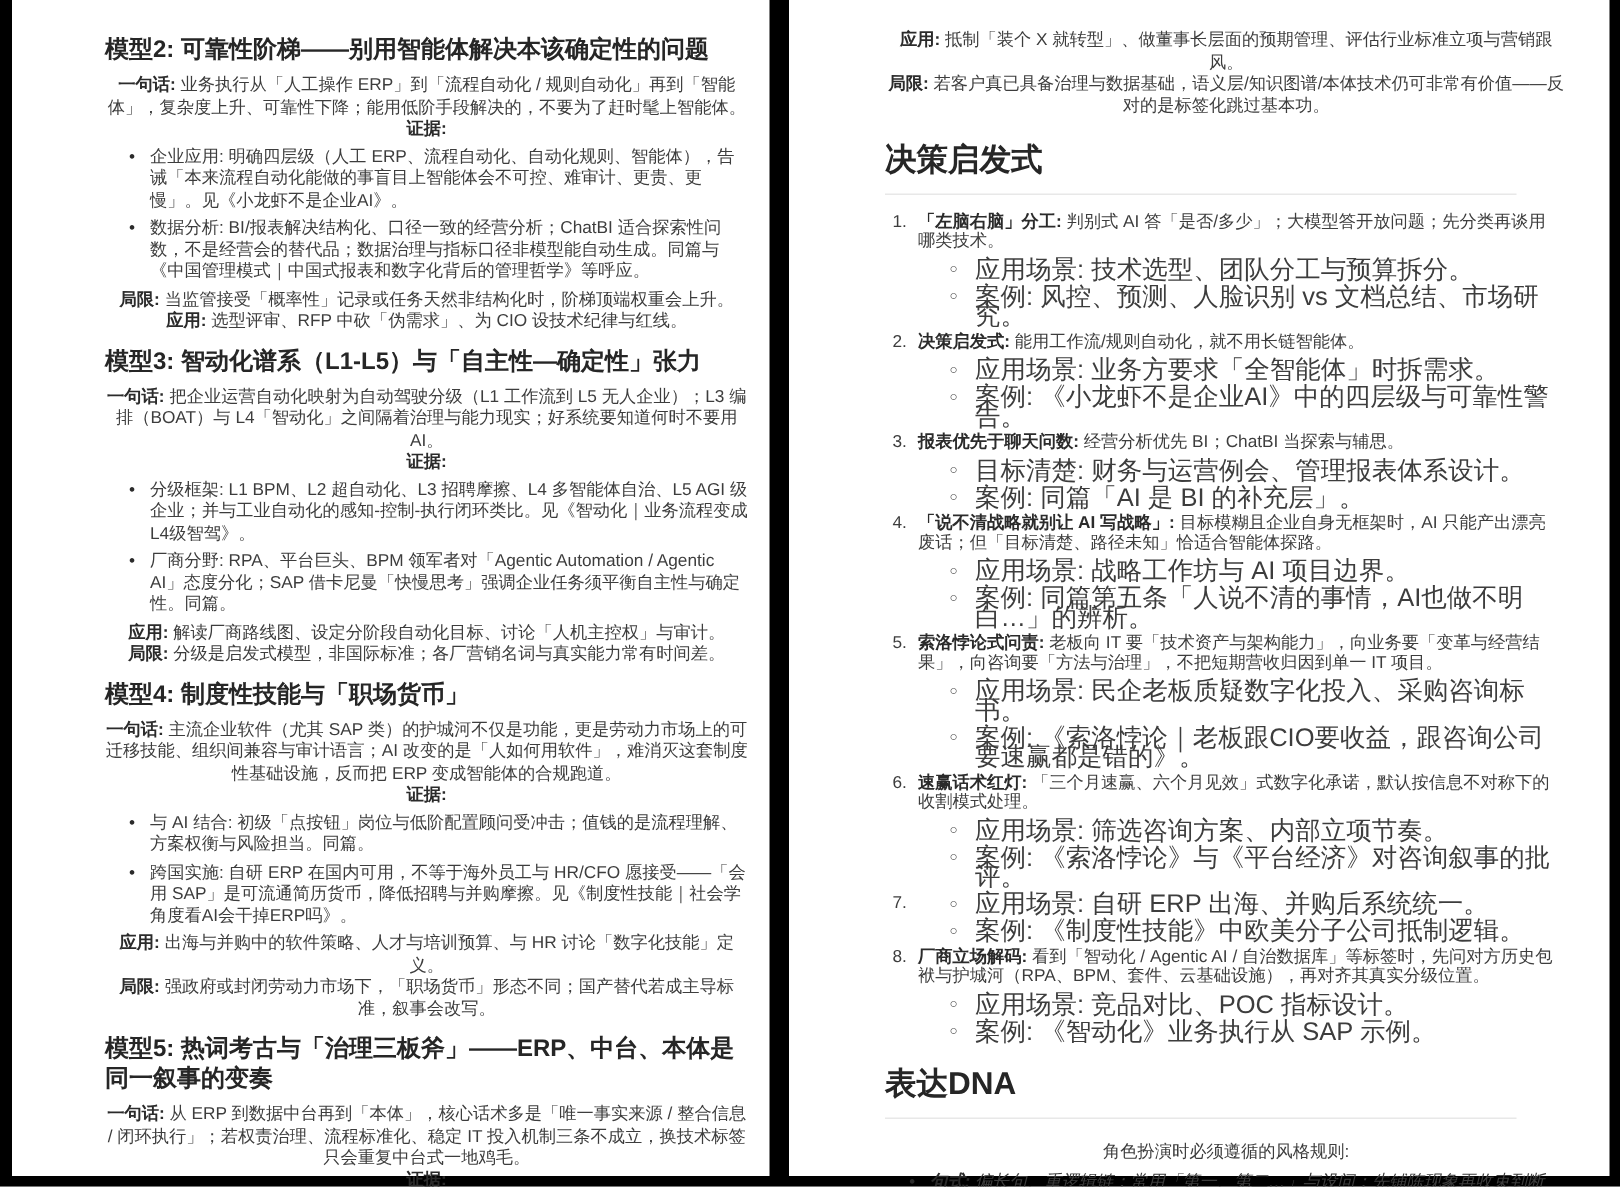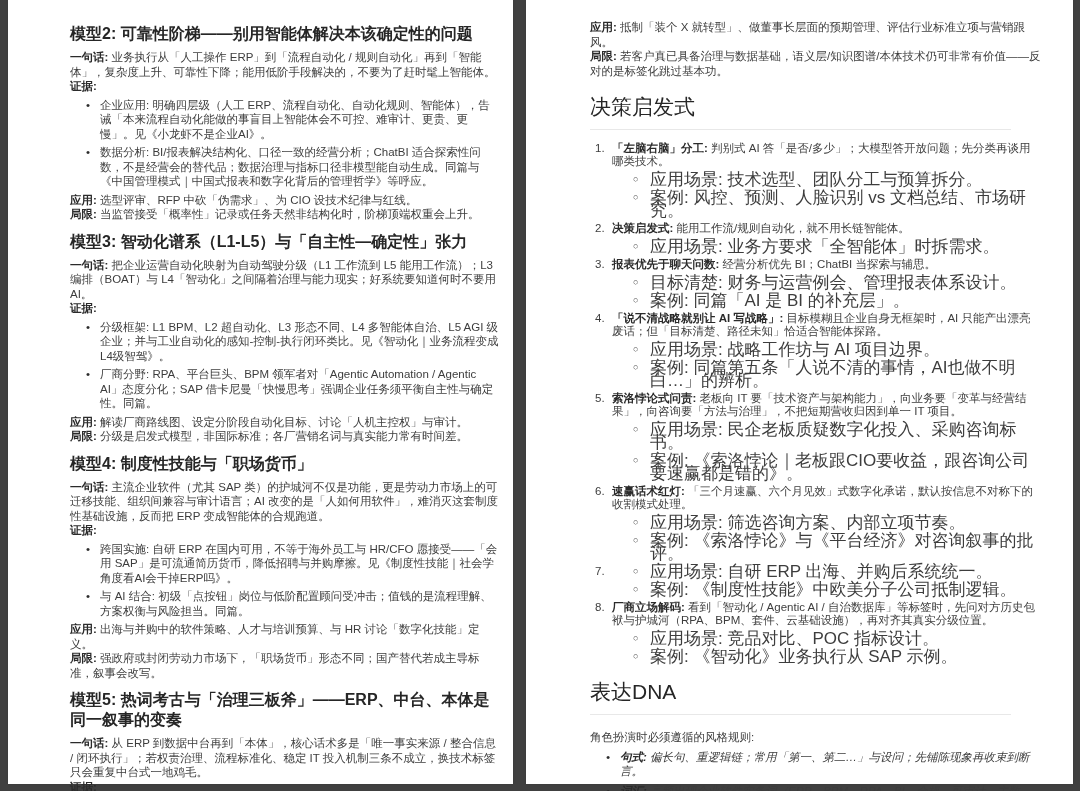--- a/index.html
+++ b/index.html
@@ -4,56 +4,56 @@
 <style>
   html,body{margin:0;padding:0;}
   body{
     font-family:"Liberation Sans","DejaVu Sans",sans-serif;
     background:#d7d7d7;
     -webkit-font-smoothing:antialiased;
   }
   .canvas{
     position:relative;
     width:1080px;height:791px;
-    background:#404040;
+    background:#000000;
     overflow:hidden;
   }
   .page{
     position:absolute;top:0;height:784px;
     background:#ffffff;
     box-sizing:border-box;
     color:#3d3d3d;
     box-shadow:0 0 3px rgba(0,0,0,.10);
   }
   .page-left{left:8px;width:505px;padding:24px 14px 0 62px;}
   .page-right{left:526px;width:547px;padding:20px 28px 0 64px;}
 
   
   .mtitle{
     font-size:16px;line-height:20px;font-weight:700;color:#262626;
     margin:10px 0 6px;
   }
   .page-left section:first-child .mtitle{margin-top:0;}
-  .para{font-size:11.5px;line-height:14.5px;margin:0;}
+  .para{font-size:11.5px;line-height:14.5px;margin:0;text-align:center;}
   .lbl{font-weight:700;color:#2b2b2b;}
   ul.ev{list-style:none;margin:3px 0 3px;padding:0 0 0 30px;}
   ul.ev li{
     position:relative;
     font-size:11.5px;line-height:14.5px;
     margin:4px 0;
   }
   ul.ev li::before{
     content:"\2022";
     position:absolute;left:-14px;top:0;
     color:#2b2b2b;
   }
 
   
   .colhead{
-    font-size:21px;line-height:26px;font-weight:400;color:#262626;
+    font-size:21px;line-height:26px;font-weight:700;color:#262626;
     margin:16px 0 0;
   }
   .colhead.first{margin-top:16px;}
   .rule{height:1px;background:#e8e8e8;width:421px;margin:9px 0 12px;}
   ol.heur{
     list-style:none;margin:5px;padding:0;
     counter-reset:h;
     font-size:11.5px;
   }
   ol.heur > li{
@@ -98,43 +98,43 @@
   <div class="page page-left">
 
     <section>
       <h3 class="mtitle">模型2: 可靠性阶梯——别用智能体解决本该确定性的问题</h3>
       <p class="para"><b class="lbl">一句话: </b><span>业务执行从「人工操作 ERP」到「流程自动化 / 规则自动化」再到「智能体」，复杂度上升、可靠性下降；能用低阶手段解决的，不要为了赶时髦上智能体。</span></p>
       <p class="para"><b class="lbl">证据:</b></p>
       <ul class="ev">
         <li>企业应用: 明确四层级（人工 ERP、流程自动化、自动化规则、智能体），告诫「本来流程自动化能做的事盲目上智能体会不可控、难审计、更贵、更慢」。见《小龙虾不是企业AI》。</li>
         <li>数据分析: BI/报表解决结构化、口径一致的经营分析；ChatBI 适合探索性问数，不是经营会的替代品；数据治理与指标口径非模型能自动生成。同篇与《中国管理模式｜中国式报表和数字化背后的管理哲学》等呼应。</li>
       </ul>
+      <p class="para"><b class="lbl">局限: </b><span>当监管接受「概率性」记录或任务天然非结构化时，阶梯顶端权重会上升。</span></p>
       <p class="para"><b class="lbl">应用: </b><span>选型评审、RFP 中砍「伪需求」、为 CIO 设技术纪律与红线。</span></p>
-      <p class="para"><b class="lbl">局限: </b><span>当监管接受「概率性」记录或任务天然非结构化时，阶梯顶端权重会上升。</span></p>
     </section>
 
     <section>
       <h3 class="mtitle">模型3: 智动化谱系（L1-L5）与「自主性—确定性」张力</h3>
-      <p class="para"><b class="lbl">一句话: </b><span>把企业运营自动化映射为自动驾驶分级（L1 工作流到 L5 能用工作流）；L3 编排（BOAT）与 L4「智动化」之间隔着治理与能力现实；好系统要知道何时不要用 AI。</span></p>
+      <p class="para"><b class="lbl">一句话: </b><span>把企业运营自动化映射为自动驾驶分级（L1 工作流到 L5 无人企业）；L3 编排（BOAT）与 L4「智动化」之间隔着治理与能力现实；好系统要知道何时不要用 AI。</span></p>
       <p class="para"><b class="lbl">证据:</b></p>
       <ul class="ev">
-        <li>分级框架: L1 BPM、L2 超自动化、L3 形态不同、L4 多智能体自治、L5 AGI 级企业；并与工业自动化的感知-控制-执行闭环类比。见《智动化｜业务流程变成L4级智驾》。</li>
+        <li>分级框架: L1 BPM、L2 超自动化、L3 招聘摩擦、L4 多智能体自治、L5 AGI 级企业；并与工业自动化的感知-控制-执行闭环类比。见《智动化｜业务流程变成L4级智驾》。</li>
         <li>厂商分野: RPA、平台巨头、BPM 领军者对「Agentic Automation / Agentic AI」态度分化；SAP 借卡尼曼「快慢思考」强调企业任务须平衡自主性与确定性。同篇。</li>
       </ul>
       <p class="para"><b class="lbl">应用: </b><span>解读厂商路线图、设定分阶段自动化目标、讨论「人机主控权」与审计。</span></p>
       <p class="para"><b class="lbl">局限: </b><span>分级是启发式模型，非国际标准；各厂营销名词与真实能力常有时间差。</span></p>
     </section>
 
     <section>
       <h3 class="mtitle">模型4: 制度性技能与「职场货币」</h3>
       <p class="para"><b class="lbl">一句话: </b><span>主流企业软件（尤其 SAP 类）的护城河不仅是功能，更是劳动力市场上的可迁移技能、组织间兼容与审计语言；AI 改变的是「人如何用软件」，难消灭这套制度性基础设施，反而把 ERP 变成智能体的合规跑道。</span></p>
       <p class="para"><b class="lbl">证据:</b></p>
       <ul class="ev">
+        <li>与 AI 结合: 初级「点按钮」岗位与低阶配置顾问受冲击；值钱的是流程理解、方案权衡与风险担当。同篇。</li>
         <li>跨国实施: 自研 ERP 在国内可用，不等于海外员工与 HR/CFO 愿接受——「会用 SAP」是可流通简历货币，降低招聘与并购摩擦。见《制度性技能｜社会学角度看AI会干掉ERP吗》。</li>
-        <li>与 AI 结合: 初级「点按钮」岗位与低阶配置顾问受冲击；值钱的是流程理解、方案权衡与风险担当。同篇。</li>
       </ul>
       <p class="para"><b class="lbl">应用: </b><span>出海与并购中的软件策略、人才与培训预算、与 HR 讨论「数字化技能」定义。</span></p>
       <p class="para"><b class="lbl">局限: </b><span>强政府或封闭劳动力市场下，「职场货币」形态不同；国产替代若成主导标准，叙事会改写。</span></p>
     </section>
 
     <section>
       <h3 class="mtitle">模型5: 热词考古与「治理三板斧」——ERP、中台、本体是同一叙事的变奏</h3>
       <p class="para"><b class="lbl">一句话: </b><span>从 ERP 到数据中台再到「本体」，核心话术多是「唯一事实来源 / 整合信息 / 闭环执行」；若权责治理、流程标准化、稳定 IT 投入机制三条不成立，换技术标签只会重复中台式一地鸡毛。</span></p>
       <p class="para"><b class="lbl">证据:</b></p>
 
@@ -157,20 +157,21 @@
         <ul class="subs">
           <li>应用场景: 技术选型、团队分工与预算拆分。</li>
           <li>案例: 风控、预测、人脸识别 vs 文档总结、市场研究。</li>
         </ul>
       </li>
 
       <li>
         <p class="ihead"><b class="lbl">决策启发式: </b><span>能用工作流/规则自动化，就不用长链智能体。</span></p>
         <ul class="subs">
           <li>应用场景: 业务方要求「全智能体」时拆需求。</li>
+          <li>案例: 《小龙虾不是企业AI》中的四层级与可靠性警告。</li>
         </ul>
       </li>
 
       <li>
         <p class="ihead"><b class="lbl">报表优先于聊天问数: </b><span>经营分析优先 BI；ChatBI 当探索与辅思。</span></p>
         <ul class="subs">
           <li>目标清楚: 财务与运营例会、管理报表体系设计。</li>
           <li>案例: 同篇「AI 是 BI 的补充层」。</li>
         </ul>
       </li>

